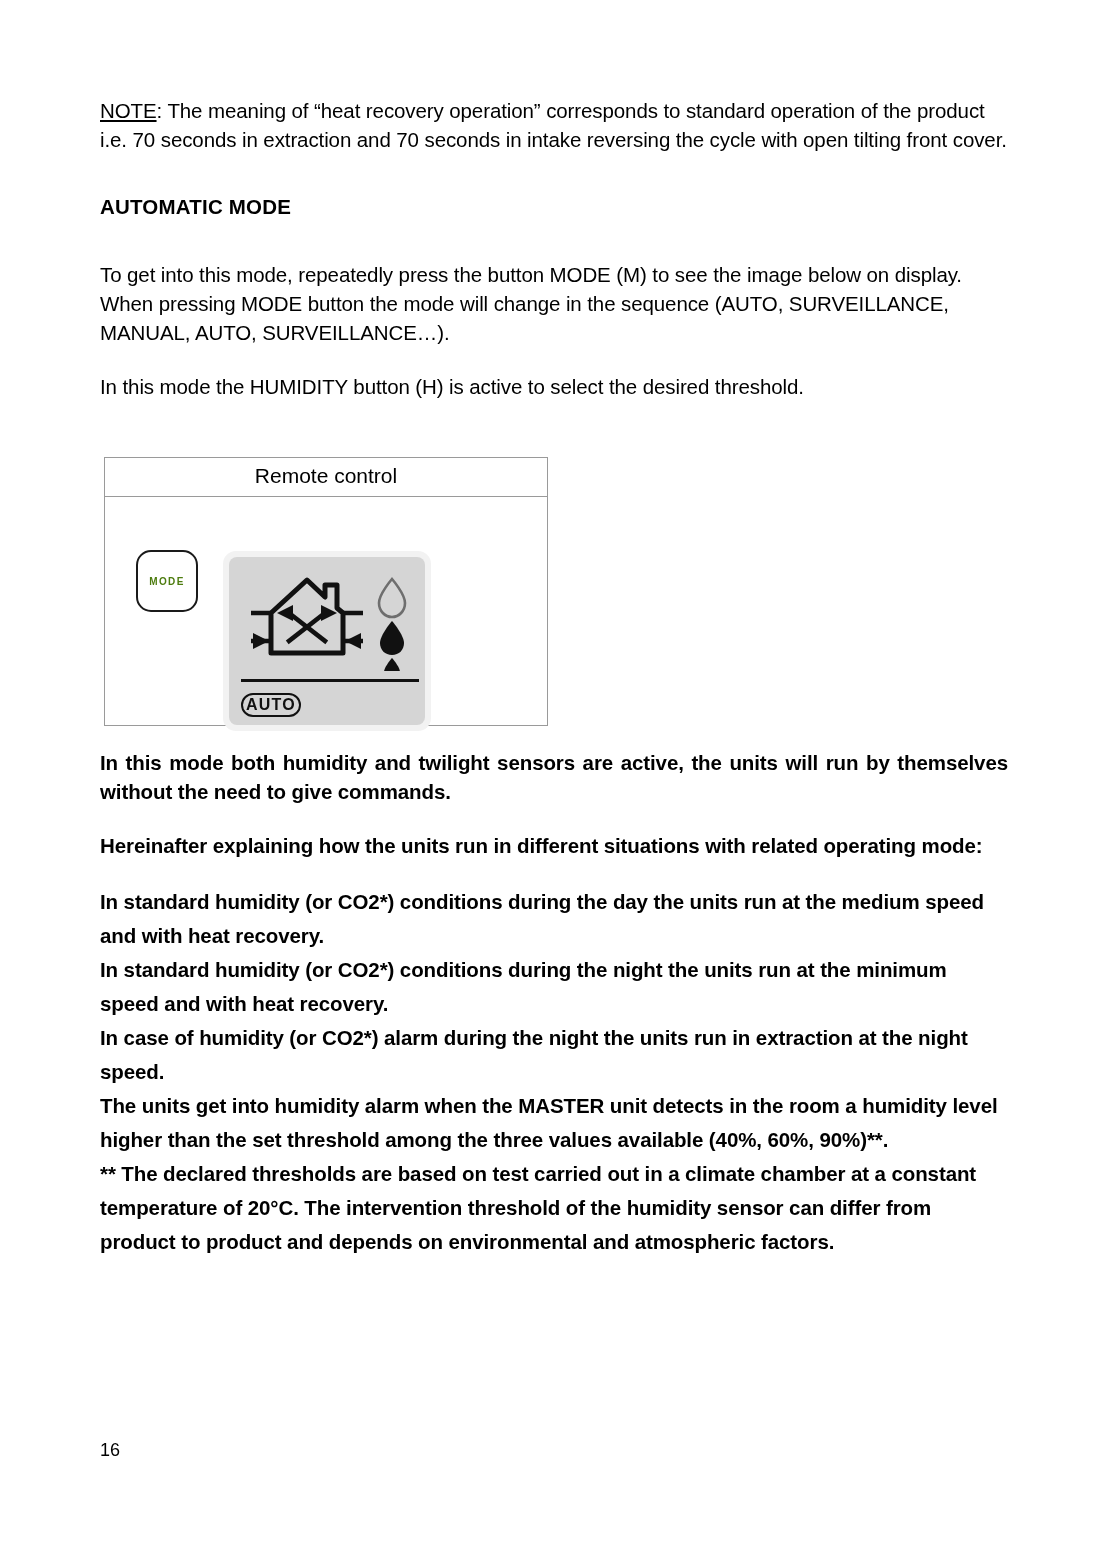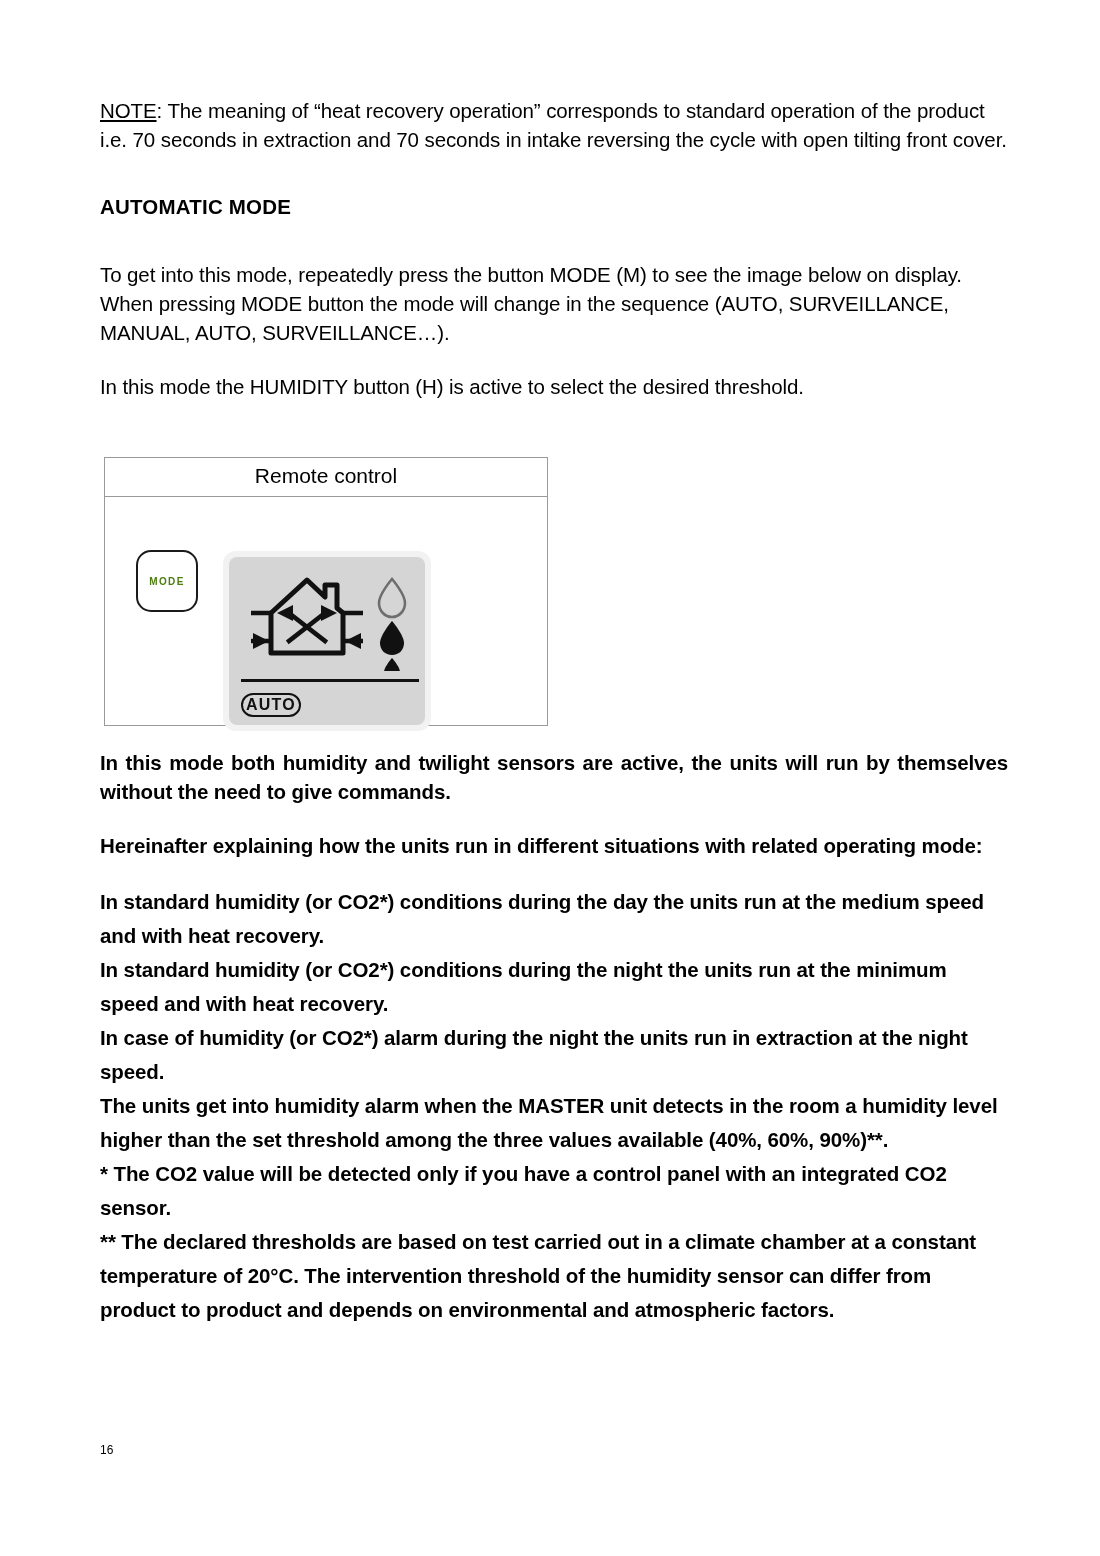--- a/index.html
+++ b/index.html
@@ -152,21 +152,21 @@
     margin: 0;
     font-size: 20.5px;
     font-weight: bold;
     font-style: italic;
     line-height: 27px;
   }
   .page-number {
     position: absolute;
     left: 100px;
     top: 1440px;
-    font-size: 12px;
+    font-size: 18px;
     line-height: 20px;
   }
 </style>
 </head>
 <body>
 
 <div id="page">
 
   <div class="content">
 
@@ -242,20 +242,19 @@
     <div class="para-gap"></div>
 
     <p class="body">Hereinafter explaining how the units run in different situations with related operating mode:</p>
 
     <div class="para-gap"></div>
 
     <p class="body loose">In standard humidity (or CO2*) conditions during the day the units run at the medium speed and with heat recovery.</p>
     <p class="body loose">In standard humidity (or CO2*) conditions during the night the units run at the minimum speed and with heat recovery.</p>
     <p class="body loose">In case of humidity (or CO2*) alarm during the night the units run in extraction at the night speed.</p>
     <p class="body loose">The units get into humidity alarm when the MASTER unit detects in the room a humidity level higher than the set threshold among the three values available (40%, 60%, 90%)**.</p>
-    <p class="body loose">* The CO2 value will be detected only if you have a control panel with an integrated CO2 sensor.</p>
     <p class="body loose">** The declared thresholds are based on test carried out in a climate chamber at a constant temperature of 20°C. The intervention threshold of the humidity sensor can differ from product to product and depends on environmental and atmospheric factors.</p>
   </div>
 
 
   <div class="page-number">16</div>
 
 </div>
 
 </body></html>

